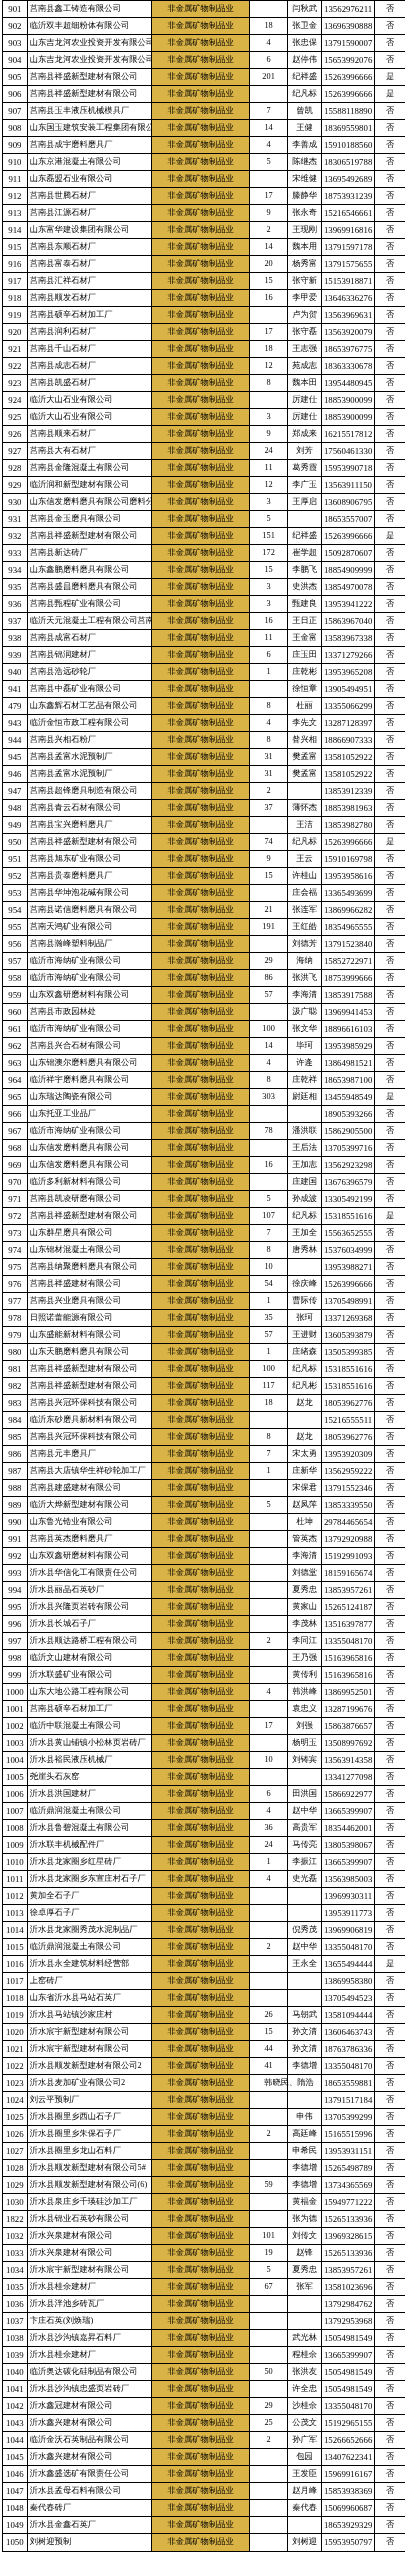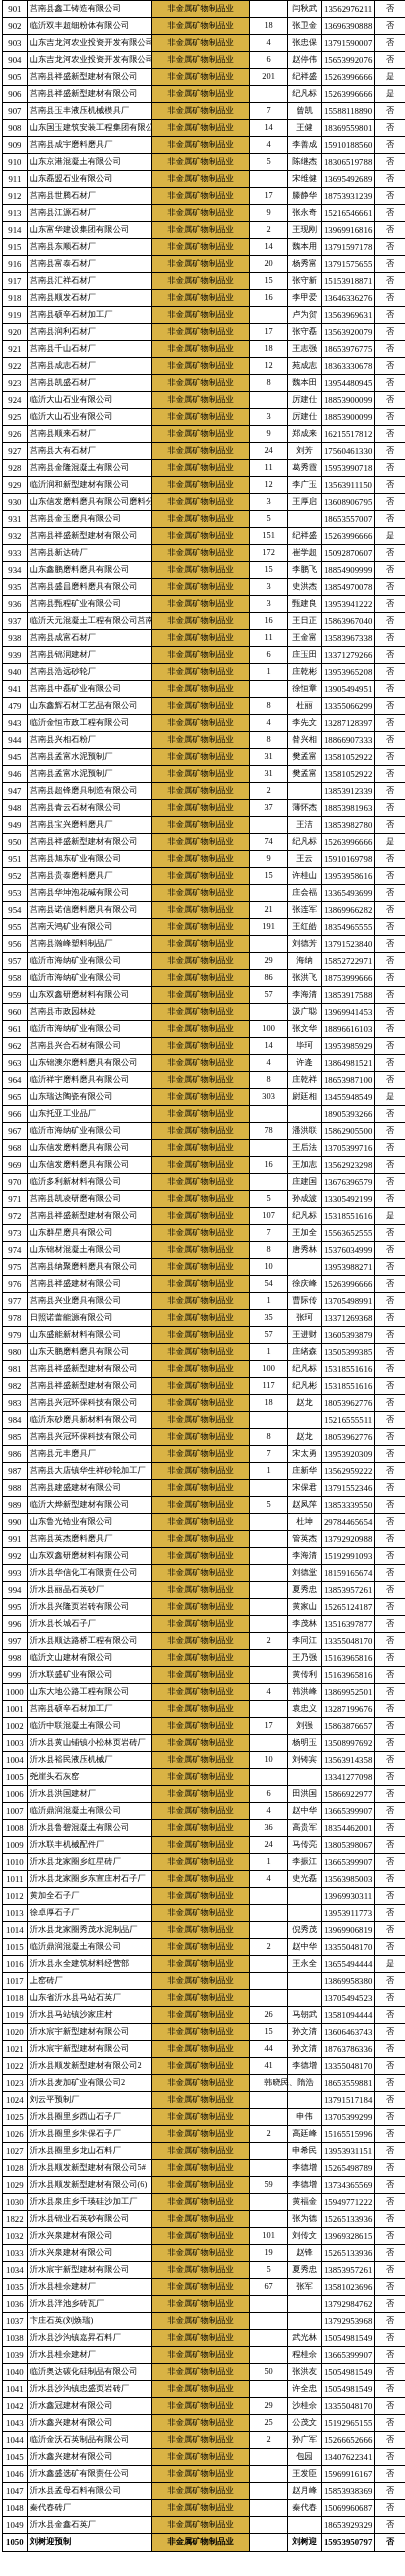--- a/index.html
+++ b/index.html
@@ -11,21 +11,21 @@
     border:0.5px solid #000;
     box-sizing:content-box;
   }
   .row{
     display:flex;
     height:17px;
     box-sizing:border-box;
     border-bottom:0.5px solid #000;
     background:#fff;
   }
-  .row:last-child{border-bottom:none;font-weight:bold;}
+  .row:last-child{border-bottom:none;}
   .c{
     box-sizing:border-box;
     border-right:0.5px solid #000;
     display:flex;
     align-items:center;
     justify-content:center;
     overflow:hidden;
     font-size:8.3px;
     line-height:1;
     white-space:nowrap;

